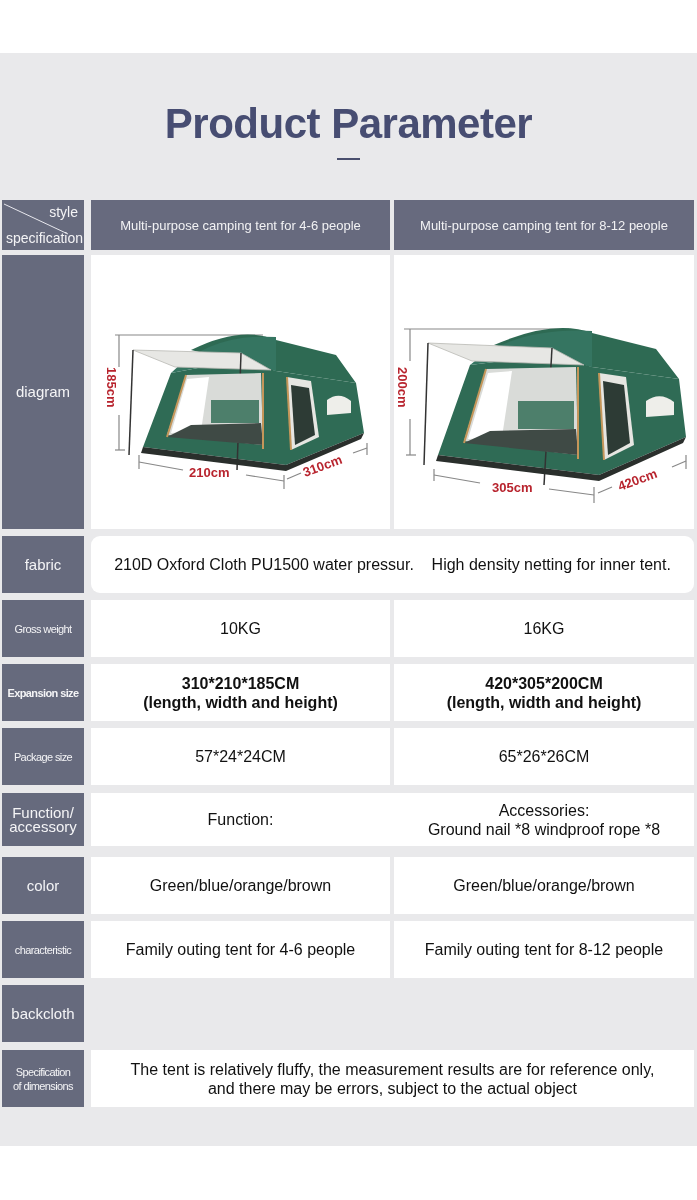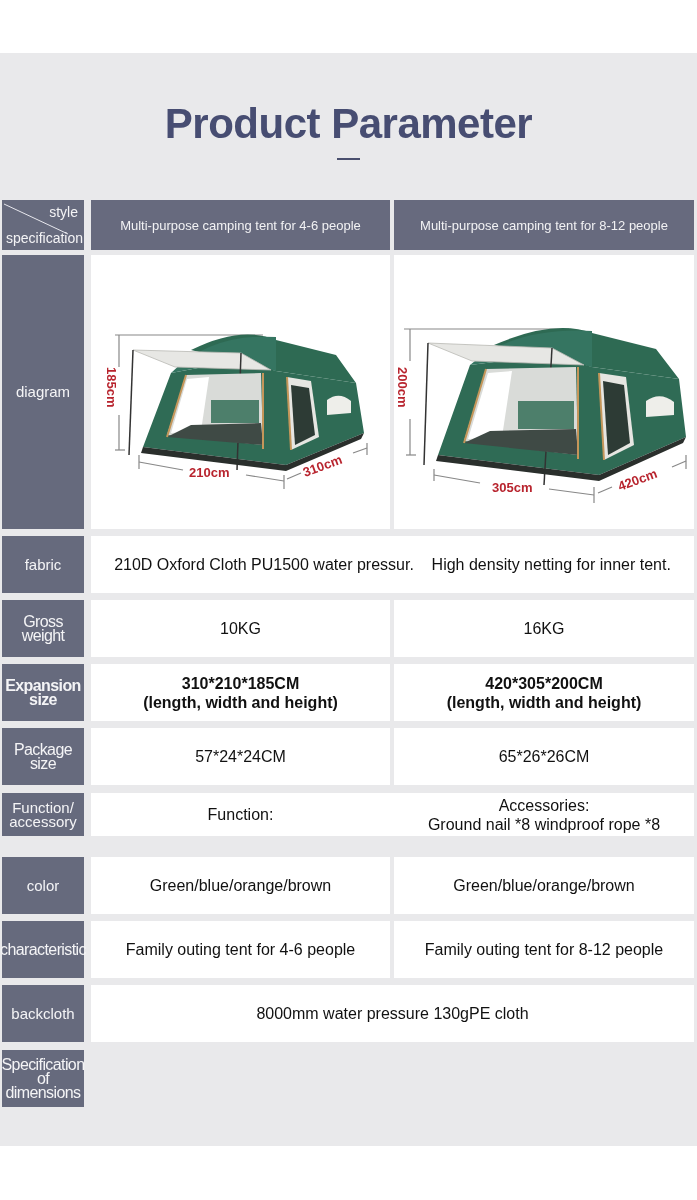--- a/index.html
+++ b/index.html
@@ -18,21 +18,21 @@
   }
   .title-rule {
     position: absolute; left: 337px; top: 158px; width: 23px; height: 2px; background: #4a4f6e;
   }
   .row { position: absolute; left: 0; width: 697px; }
   .label {
     position: absolute; left: 2px; width: 82px; top: 0; bottom: 0;
     background: #666a7d; color: #f4f4f6; display: flex; align-items: center; justify-content: center;
     text-align: center; font-family: "Liberation Sans", sans-serif; font-size: 14px; line-height: 14px;
   }
-  .label.condensed { font-size: 16px; letter-spacing: -0.6px; }
+  .label.condensed { font-size: 11px; letter-spacing: -0.6px; }
   .label.lg { font-size: 15px; }
   .cell {
     position: absolute; top: 0; bottom: 0; background: #ffffff; display: flex;
     align-items: center; justify-content: center; text-align: center;
     color: #111111; font-family: "Liberation Sans", sans-serif; font-size: 16px; line-height: 19px;
   }
   .cell.left { left: 91px; width: 299px; }
   .cell.right { left: 394px; width: 300px; }
   .cell.full { left: 91px; width: 603px; }
   .cell.dark { background: #676a7e; color: #f2f2f4; font-size: 13px; }
@@ -144,21 +144,21 @@
       <path d="M44 200 L205 220 L292 182 L289 188 L205 226 L42 206 Z" fill="#2a2f2c"></path>
       <text class="dim-text" transform="translate(4,112) rotate(90)">200cm</text>
       <text class="dim-text" x="98" y="237">305cm</text>
       <text class="dim-text" transform="translate(226,236) rotate(-20)">420cm</text>
     </svg>
   </div>
 </div>
 
 <div class="row" style="top:536px;height:57px;">
   <div class="label lg">fabric</div>
-  <div class="cell full" style="white-space:pre;">210D Oxford Cloth PU1500 water pressur.    High density netting for inner tent.</div>
+  <div class="cell full" style="white-space:pre;border-radius:9px;">210D Oxford Cloth PU1500 water pressur.    High density netting for inner tent.</div>
 </div>
 
 <div class="row" style="top:600px;height:57px;">
   <div class="label condensed">Gross weight</div>
   <div class="cell left">10KG</div>
   <div class="cell right">16KG</div>
 </div>
 
 <div class="row" style="top:664px;height:57px;font-weight:bold;">
   <div class="label condensed">Expansion size</div>
@@ -175,21 +175,21 @@
       </div>
   </div>
 </div>
 
 <div class="row" style="top:728px;height:57px;border-radius:9px;">
   <div class="label condensed">Package size</div>
   <div class="cell left">57*24*24CM</div>
   <div class="cell right">65*26*26CM</div>
 </div>
 
-<div class="row" style="top:793px;height:43px;">
+<div class="row" style="top:793px;height:53px;">
   <div class="label lg">
     <div>
         <div>Function/</div>
         <div>accessory</div>
       </div>
   </div>
   <div class="cell full"></div>
   <div class="cell left" style="background:transparent;">
     <div>
         <div>Function:</div>
@@ -210,23 +210,28 @@
 </div>
 
 <div class="row" style="top:921px;height:57px;padding-left:12px;">
   <div class="label condensed">characteristic</div>
   <div class="cell left">Family outing tent for 4-6 people</div>
   <div class="cell right">Family outing tent for 8-12 people</div>
 </div>
 
 <div class="row" style="top:985px;height:57px;padding-left:44px;">
   <div class="label lg">backcloth</div>
-  <div class="cell full">8000mm water pressure 130gPE cloth</div>
 </div>
 
 <div class="row" style="top:1050px;height:57px;">
   <div class="label condensed">
     <div>
         <div>Specification</div>
         <div>of dimensions</div>
       </div>
   </div>
+  <div class="cell full">
+    <div>
+        <div>The tent is relatively fluffy, the measurement results are for reference only,</div>
+        <div>and there may be errors, subject to the actual object</div>
+      </div>
+  </div>
 </div>
 
 </body></html>

